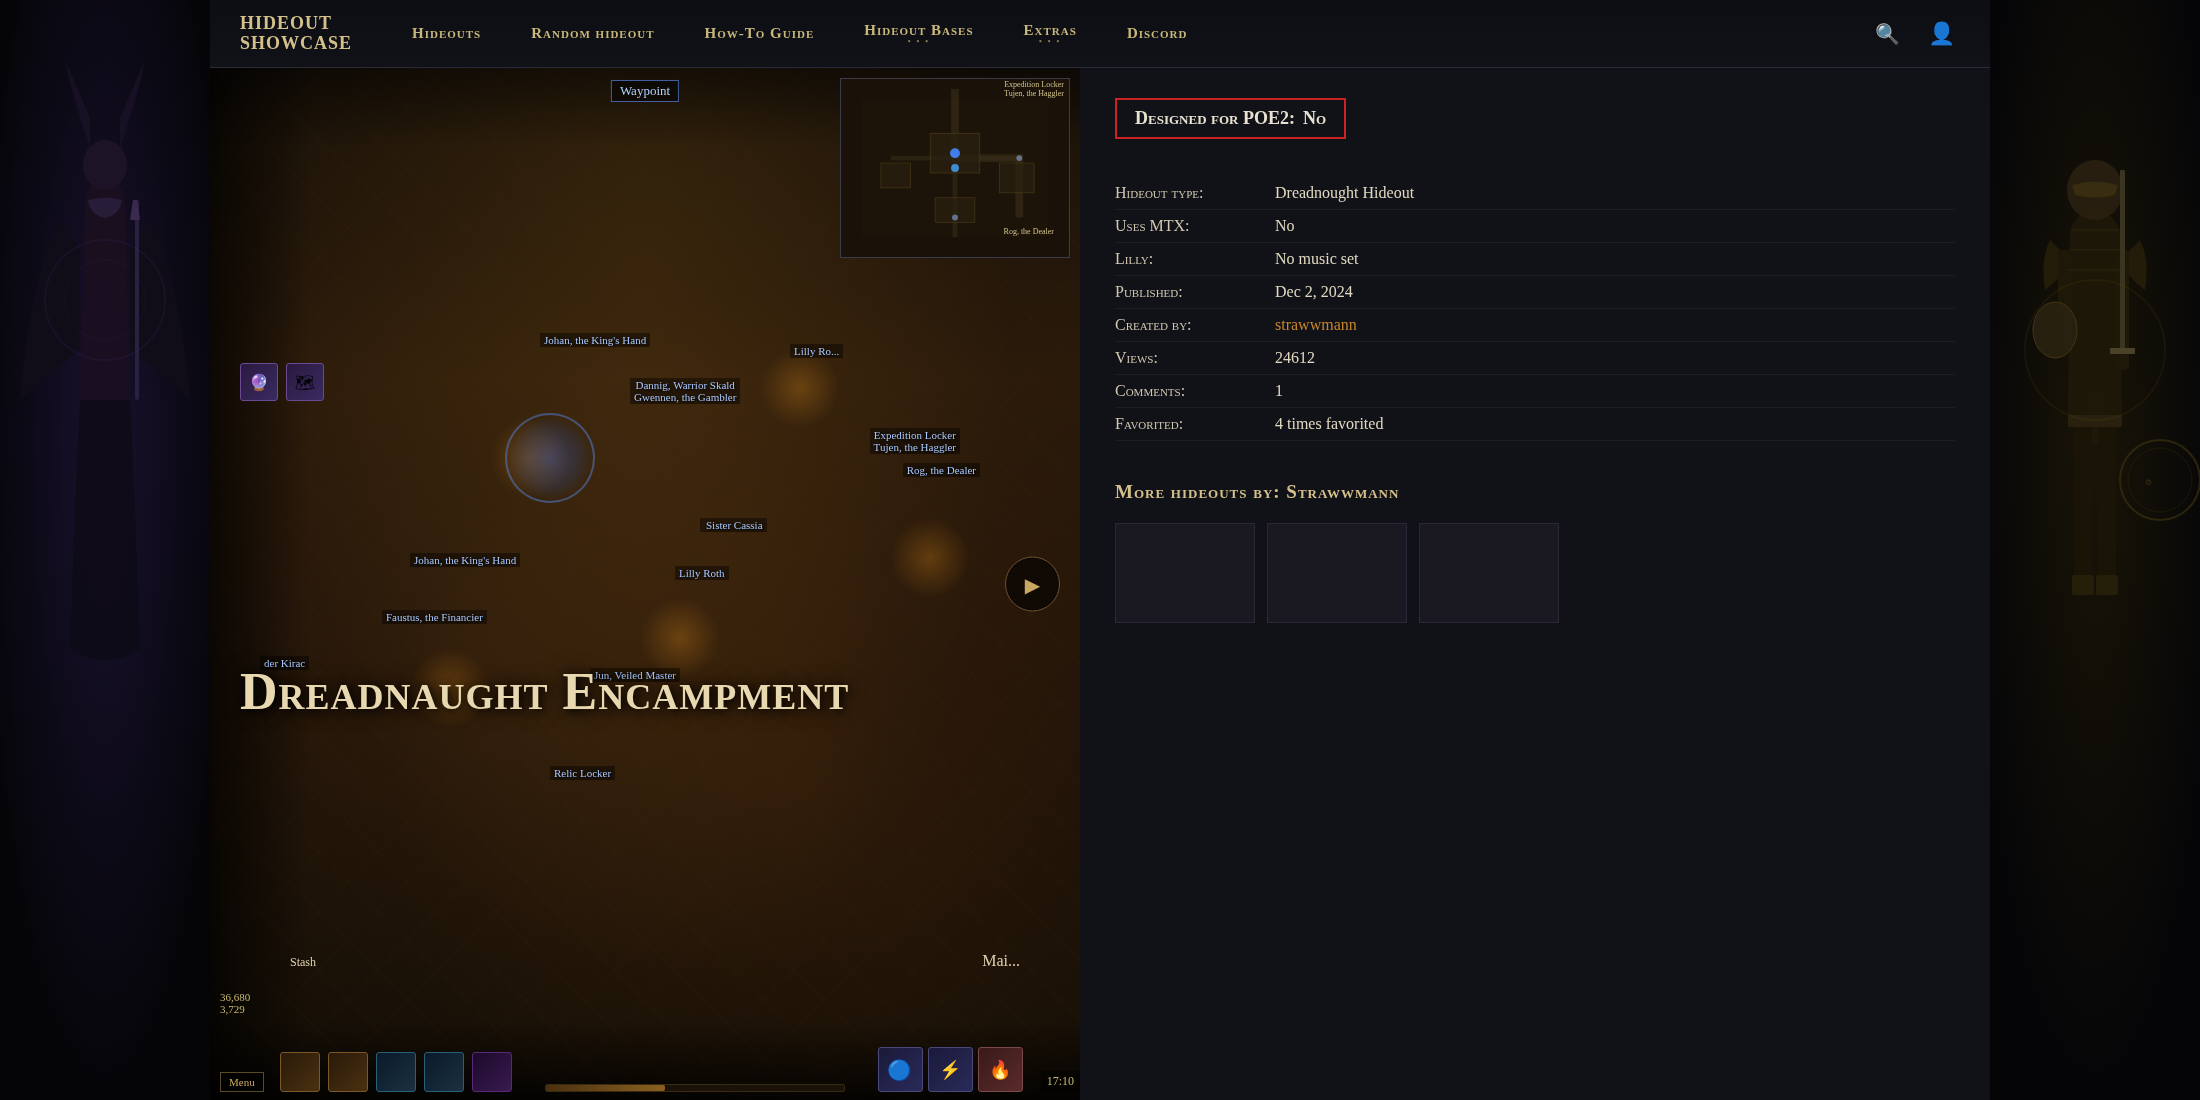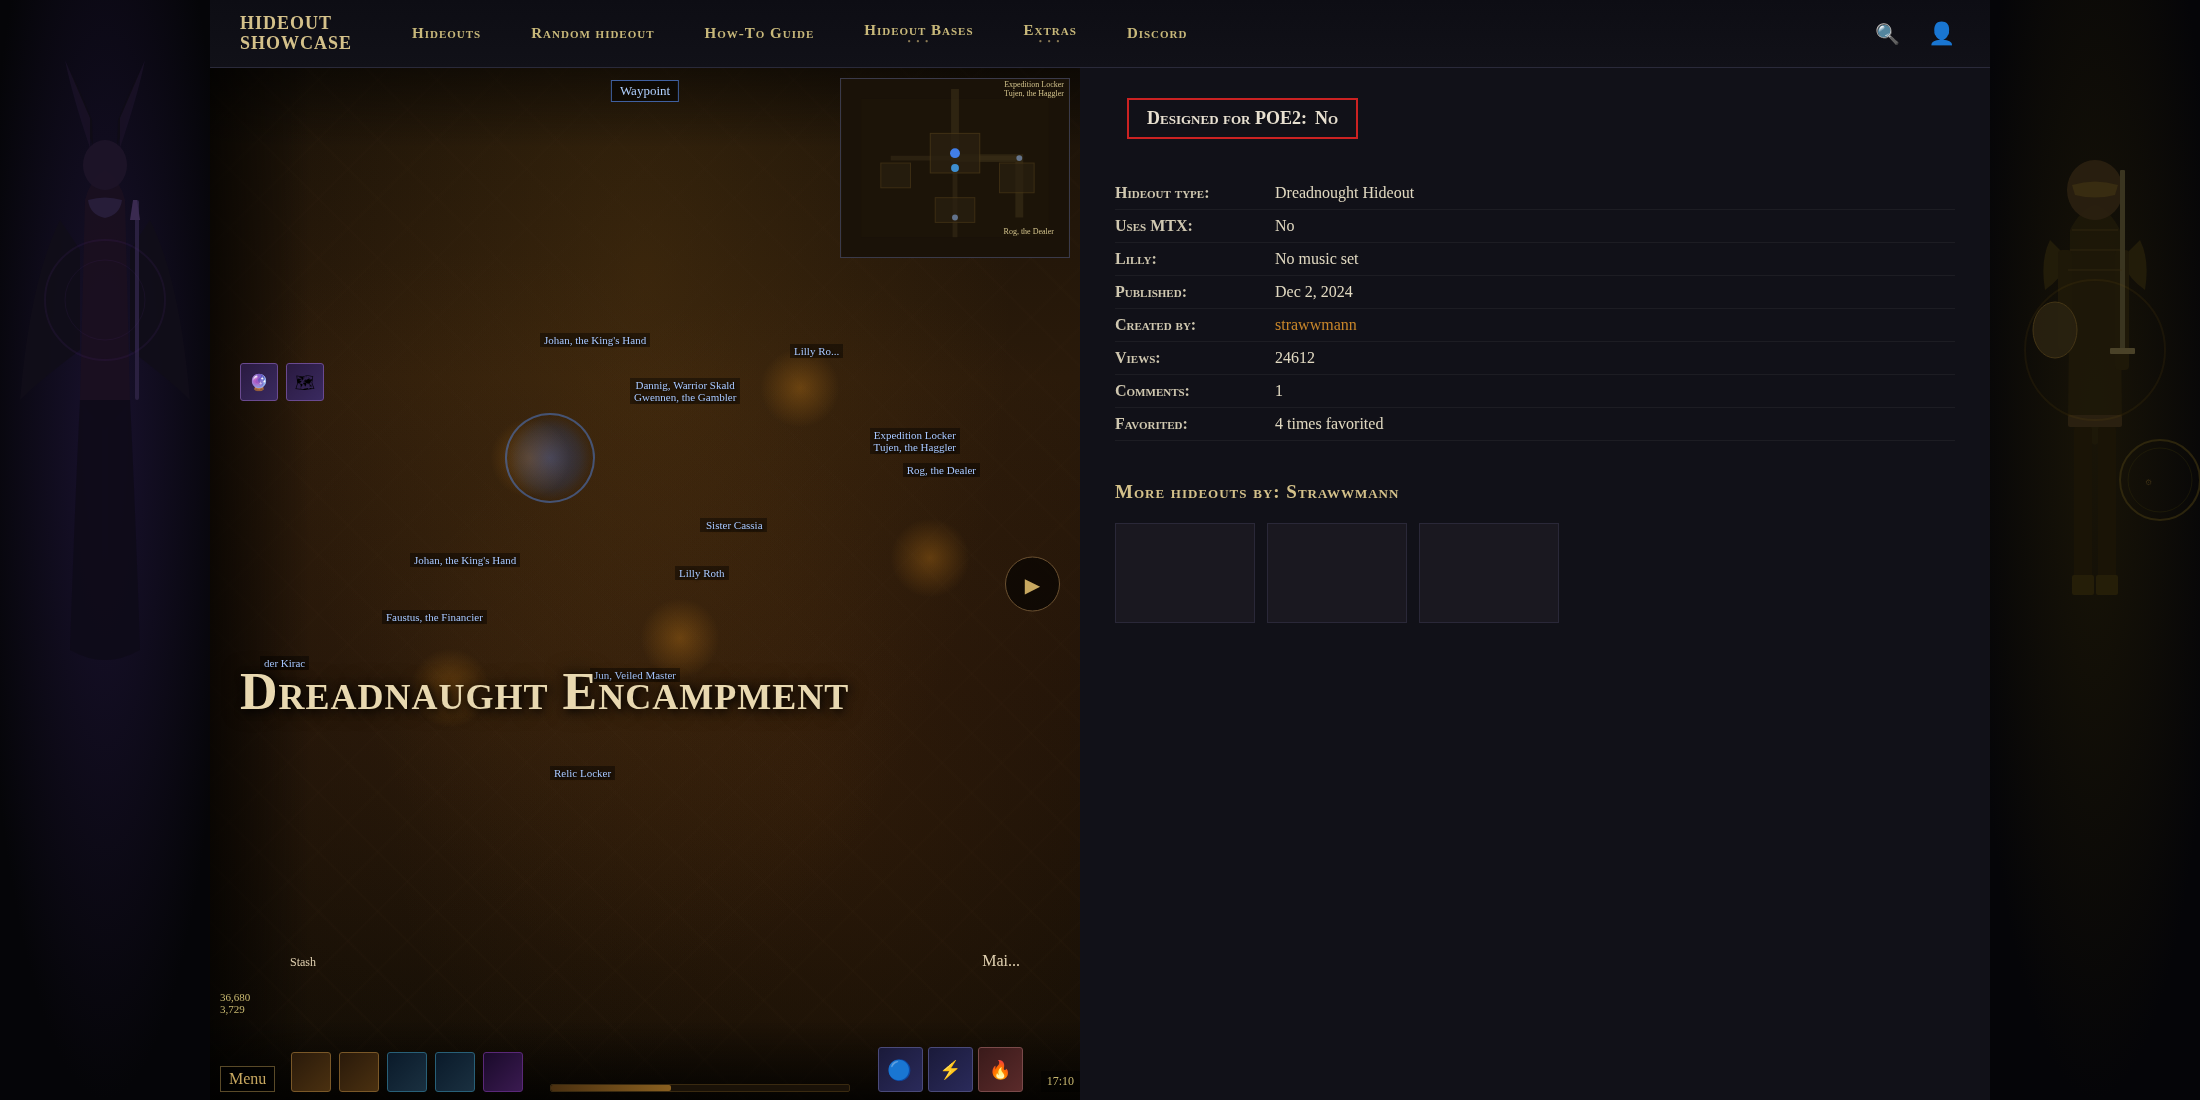--- a/index.html
+++ b/index.html
@@ -305,21 +305,21 @@
     }
     .info-row {
       display: flex;
       align-items: baseline;
       padding: 7px 0;
       border-bottom: 1px solid rgba(255,255,255,0.05);
     }
     .info-key {
       color: #d0c8b0;
       font-size: 16px;
-      font-weight: bold;
+      font-weight: normal;
       font-variant: small-caps;
       min-width: 160px;
       flex-shrink: 0;
     }
     .info-val {
       color: #e0d8c0;
       font-size: 16px;
     }
     .info-val.link {
       color: #c8862a;
@@ -653,21 +653,21 @@
 
         <div class="stash-label">Stash</div>
 
         <div class="map-label">Mai...</div>
 
         <div class="nav-arrow">▶</div>
 
         <div class="game-hud">
 
           <div style="display:flex; flex-direction:column; align-items:center; margin-right:8px;">
-            <div style="color:#c8a860; font-size:16px; padding:3px 8px; background:rgba(0,0,0,0.5); border:1px solid #5a4a28;">Menu</div>
+            <div style="color:#c8a860; font-size:11px; padding:3px 8px; background:rgba(0,0,0,0.5); border:1px solid #5a4a28;">Menu</div>
           </div>
 
           <div class="hud-icon" style="background:linear-gradient(135deg,#2a1a0a,#4a3010); border-color:#7a5828;"></div>
           <div class="hud-icon" style="background:linear-gradient(135deg,#2a1a0a,#4a3010); border-color:#7a5828;"></div>
           <div class="hud-icon" style="background:linear-gradient(135deg,#0a1a2a,#1a3040); border-color:#286078;"></div>
           <div class="hud-icon" style="background:linear-gradient(135deg,#0a1a2a,#1a3040); border-color:#286078;"></div>
           <div class="hud-icon" style="background:linear-gradient(135deg,#1a0a2a,#3a1a50); border-color:#5a2878;"></div>
 
           <div style="flex:1; display:flex; flex-direction:column; align-items:center; gap:3px;">
             <div style="width:300px; height:8px; background:#1a1208; border:1px solid #3a2a10; border-radius:2px;">
@@ -682,21 +682,21 @@
           </div>
 
           <div style="color:#c8b870;font-size:12px;margin-left:10px;padding:3px 6px;background:rgba(0,0,0,0.4);">17:10</div>
         </div>
 
       </div>
     </div>
 
     <div class="info-panel">
 
-      <div style="margin-bottom: 18px; margin-left: 12px;">
+      <div style="margin-bottom: 18px;">
         <div class="poe2-badge">
           <span class="poe2-label">Designed for POE2:</span>
           <span class="poe2-value">No</span>
         </div>
       </div>
 
       <div class="info-row">
         <span class="info-key">Hideout type:</span>
         <span class="info-val">Dreadnought Hideout</span>
       </div>

